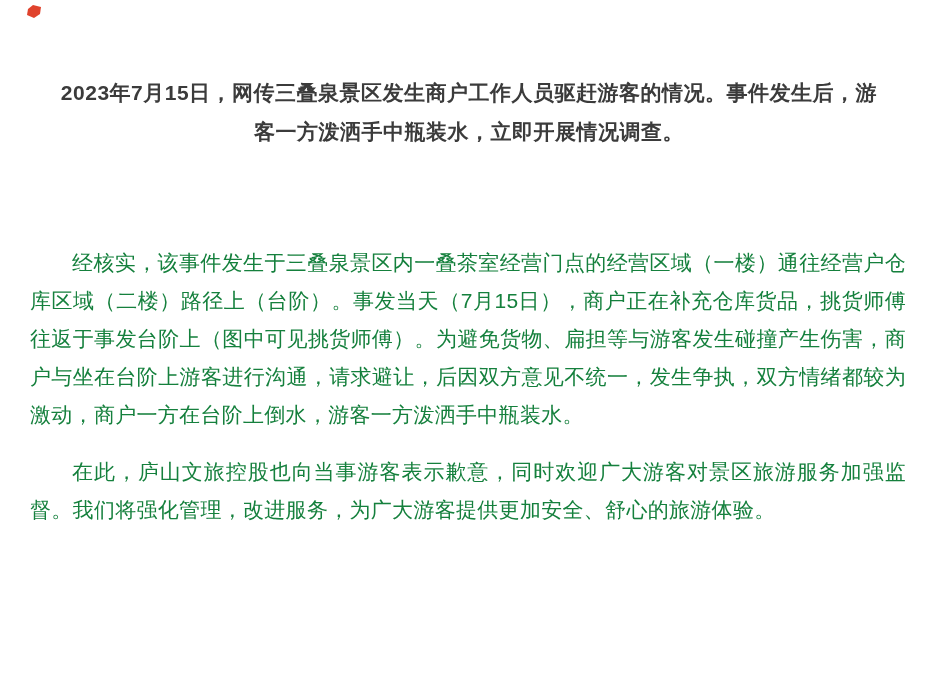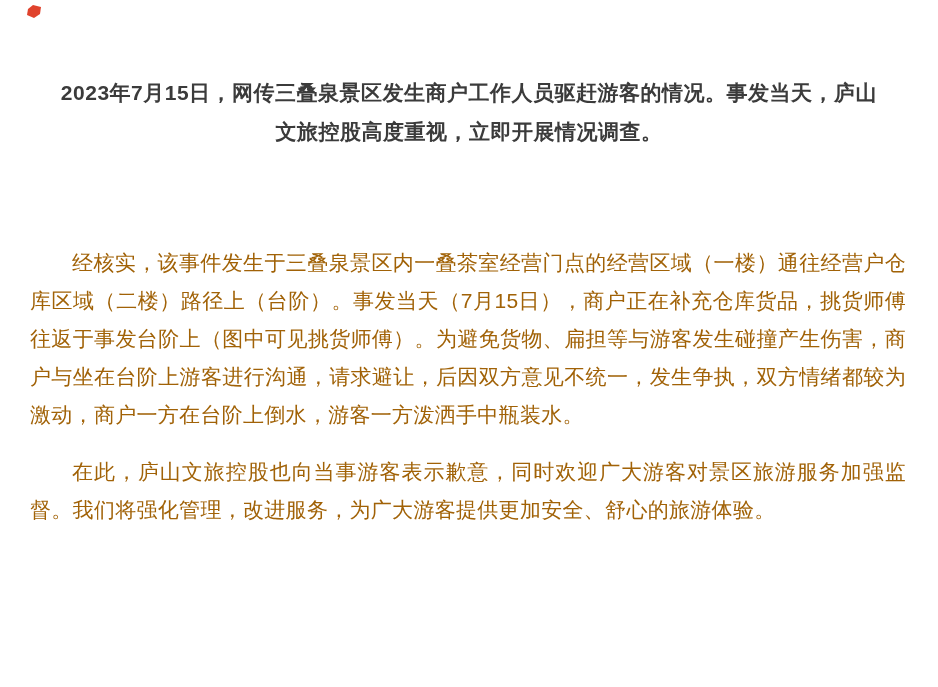--- a/index.html
+++ b/index.html
@@ -35,38 +35,38 @@
   }
   .body-text {
     margin: 93px 32px 0 30px;
   }
   .para {
     margin: 0 0 19px 0;
     font-size: 21px;
     line-height: 38px;
     text-align: justify;
     text-indent: 2em;
-    color: #a16207;
+    color: #15803d;
     letter-spacing: 0.3px;
   }
   .para:last-child {
     margin-bottom: 12px;
   }
 </style>
 </head>
 <body>
 
 <div class="page">
 
   <span class="red-mark">
     <svg width="15" height="13" viewBox="0 0 15 13" xmlns="http://www.w3.org/2000/svg">
       <path d="M1 4 L6 0 L14 2 L13 9 L7 13 L0 10 Z" fill="#e0432d"></path>
     </svg>
   </span>
 
-  <p class="headline">2023年7月15日，网传三叠泉景区发生商户工作人员驱赶游客的情况。事发当天，庐山文旅控股高度重视，立即开展情况调查。</p>
+  <p class="headline">2023年7月15日，网传三叠泉景区发生商户工作人员驱赶游客的情况。事件发生后，游客一方泼洒手中瓶装水，立即开展情况调查。</p>
 
   <div class="body-text">
     <p class="para">经核实，该事件发生于三叠泉景区内一叠茶室经营门点的经营区域（一楼）通往经营户仓库区域（二楼）路径上（台阶）。事发当天（7月15日），商户正在补充仓库货品，挑货师傅往返于事发台阶上（图中可见挑货师傅）。为避免货物、扁担等与游客发生碰撞产生伤害，商户与坐在台阶上游客进行沟通，请求避让，后因双方意见不统一，发生争执，双方情绪都较为激动，商户一方在台阶上倒水，游客一方泼洒手中瓶装水。</p>
     <p class="para">在此，庐山文旅控股也向当事游客表示歉意，同时欢迎广大游客对景区旅游服务加强监督。我们将强化管理，改进服务，为广大游客提供更加安全、舒心的旅游体验。</p>
   </div>
 
 </div>
 
 </body></html>

